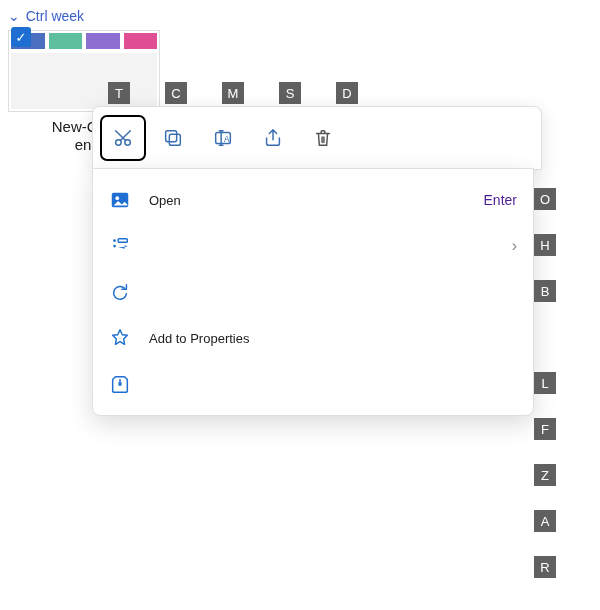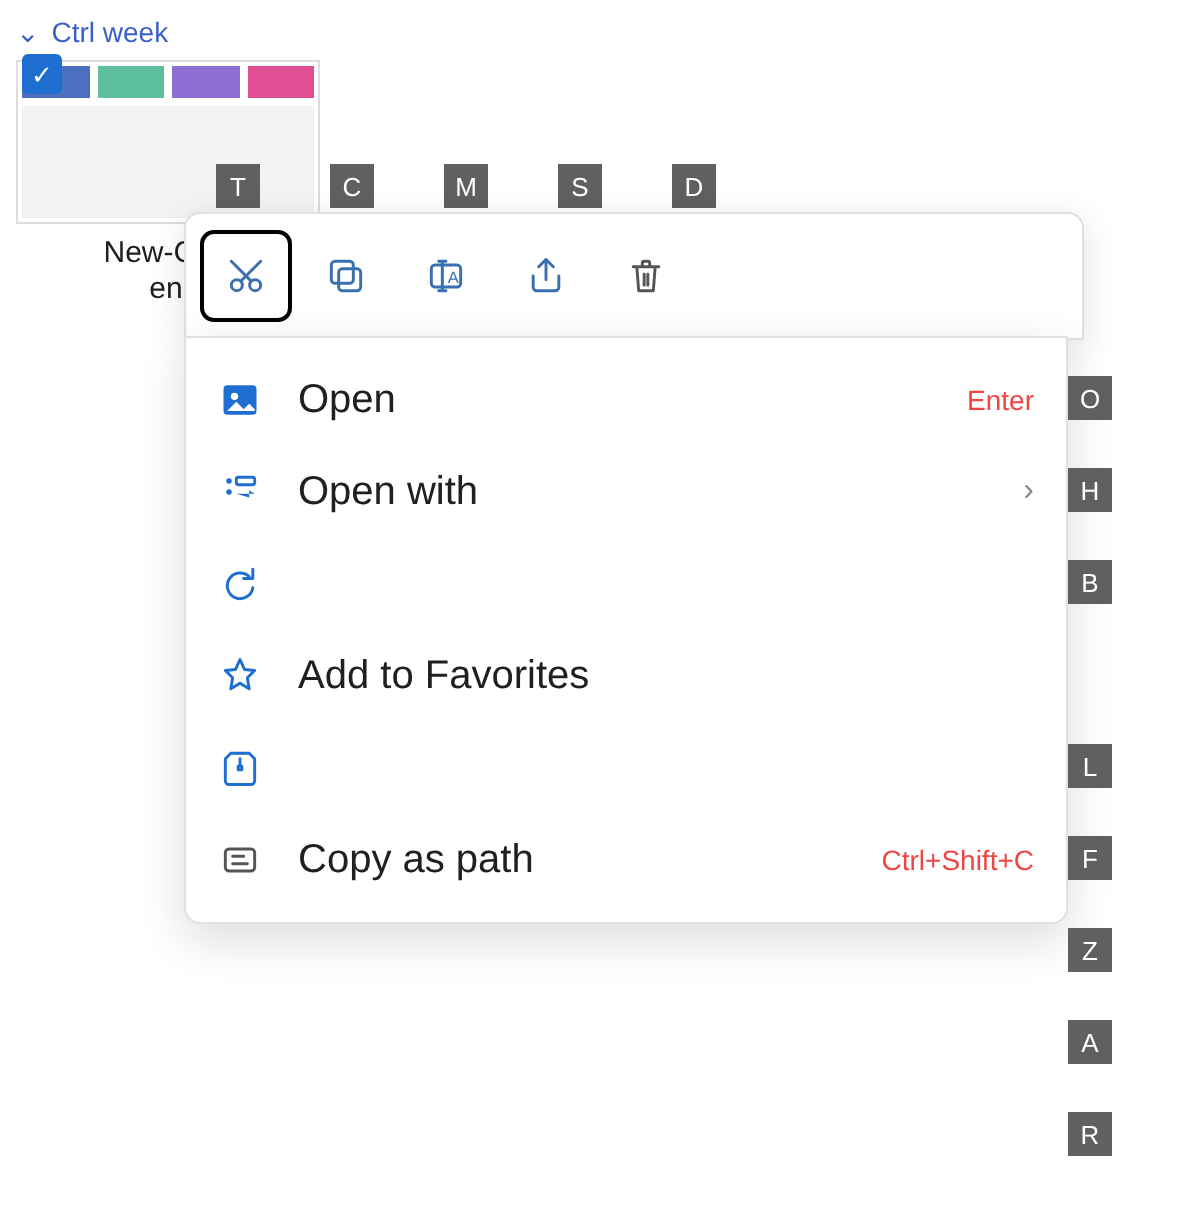--- a/index.html
+++ b/index.html
@@ -18,22 +18,22 @@
 .key-hint{position:absolute;width:22px;height:22px;background:#606060;color:#fff;font-size:13px;display:flex;align-items:center;justify-content:center;font-weight:500}
 
 .toolbar{position:absolute;top:106px;left:92px;width:432px;height:62px;background:#fff;border:1px solid #e0e0e0;border-top-left-radius:8px;border-top-right-radius:8px;box-shadow:0 4px 18px rgba(0,0,0,.12);display:flex;align-items:center;padding:0 8px;gap:6px}
 .tool-btn{width:44px;height:44px;border-radius:6px;display:flex;align-items:center;justify-content:center;position:relative}
 .tool-btn.focused{outline:2px solid #000;outline-offset:-1px}
 .tool-btn svg{width:22px;height:22px;stroke:#3a6fb0}
 
 .menu{position:absolute;top:168px;left:92px;width:432px;background:#fff;border:1px solid #e0e0e0;border-bottom-left-radius:8px;border-bottom-right-radius:8px;box-shadow:0 8px 24px rgba(0,0,0,.14);padding:8px 4px}
 .mi{display:flex;align-items:center;height:46px;padding:0 12px;border-radius:4px;cursor:default}
 .mi .ic{width:22px;height:22px;margin-right:18px;flex:0 0 22px;display:flex;align-items:center;justify-content:center}
-.mi .lbl{flex:1;font-size:20px}
-.mi .accel{font-size:14px;color:#ef4444;margin-left:auto}
+.mi .lbl{flex:1;font-size:13px}
+.mi .accel{font-size:14px;color:#4c1d95;margin-left:auto}
 .mi .sub{color:#8a8a8a;font-size:16px;margin-left:auto}
 svg{fill:none;stroke-width:1.6;stroke-linecap:round;stroke-linejoin:round}
 </style>
 </head>
 <body>
 <div class="canvas">
 
 <div class="group-header">
   <span class="chev">⌄</span>
   <span>Ctrl week</span>
@@ -112,63 +112,52 @@
 
   <div class="mi">
     <span class="ic">
           <svg viewBox="0 0 24 24" style="stroke:#1e6fd1">
             <circle cx="6" cy="6" r="1.5" fill="#1e6fd1" stroke="none"></circle>
             <circle cx="6" cy="12" r="1.5" fill="#1e6fd1" stroke="none"></circle>
             <rect x="10" y="4" width="10" height="4" rx="1"></rect>
             <path d="M10 13h10l-3-2v4z" fill="#1e6fd1" stroke="none"></path>
           </svg>
         </span>
-    <span class="lbl">Open with</span>
     <span class="sub">›</span>
   </div>
 
 
 
   <div class="mi">
     <span class="ic">
           <svg viewBox="0 0 24 24" style="stroke:#1e6fd1">
             <path d="M19 14a7 7 0 1 1-2-6"></path>
             <path d="M19 4v5h-5"></path>
           </svg>
         </span>
   </div>
 
   <div class="mi">
     <span class="ic">
           <svg viewBox="0 0 24 24" style="stroke:#1e6fd1">
             <path d="M12 3l2.5 5.5L20 9l-4 4 1 6-5-3-5 3 1-6-4-4 5.5-.5z"></path>
           </svg>
         </span>
-    <span class="lbl">Add to Favorites</span>
+    <span class="lbl">Add to Properties</span>
   </div>
 
   <div class="mi">
     <span class="ic">
           <svg viewBox="0 0 24 24" style="stroke:#1e6fd1">
             <path d="M4 7l3-3h10l3 3v12a2 2 0 0 1-2 2H6a2 2 0 0 1-2-2z"></path>
             <path d="M12 7v4M11 11h2v2h-2z"></path>
           </svg>
         </span>
   </div>
 
-  <div class="mi">
-    <span class="ic">
-          <svg viewBox="0 0 24 24" style="stroke:#555">
-            <rect x="4" y="6" width="16" height="12" rx="2"></rect>
-            <path d="M8 10h6M8 14h8"></path>
-          </svg>
-        </span>
-    <span class="lbl">Copy as path</span>
-    <span class="accel">Ctrl+Shift+C</span>
-  </div>
 
 
 </div>
 
 <div class="key-hint" style="top:188px;left:534px">O</div>
 <div class="key-hint" style="top:234px;left:534px">H</div>
 <div class="key-hint" style="top:280px;left:534px">B</div>
 <div class="key-hint" style="top:372px;left:534px">L</div>
 <div class="key-hint" style="top:418px;left:534px">F</div>
 <div class="key-hint" style="top:464px;left:534px">Z</div>

